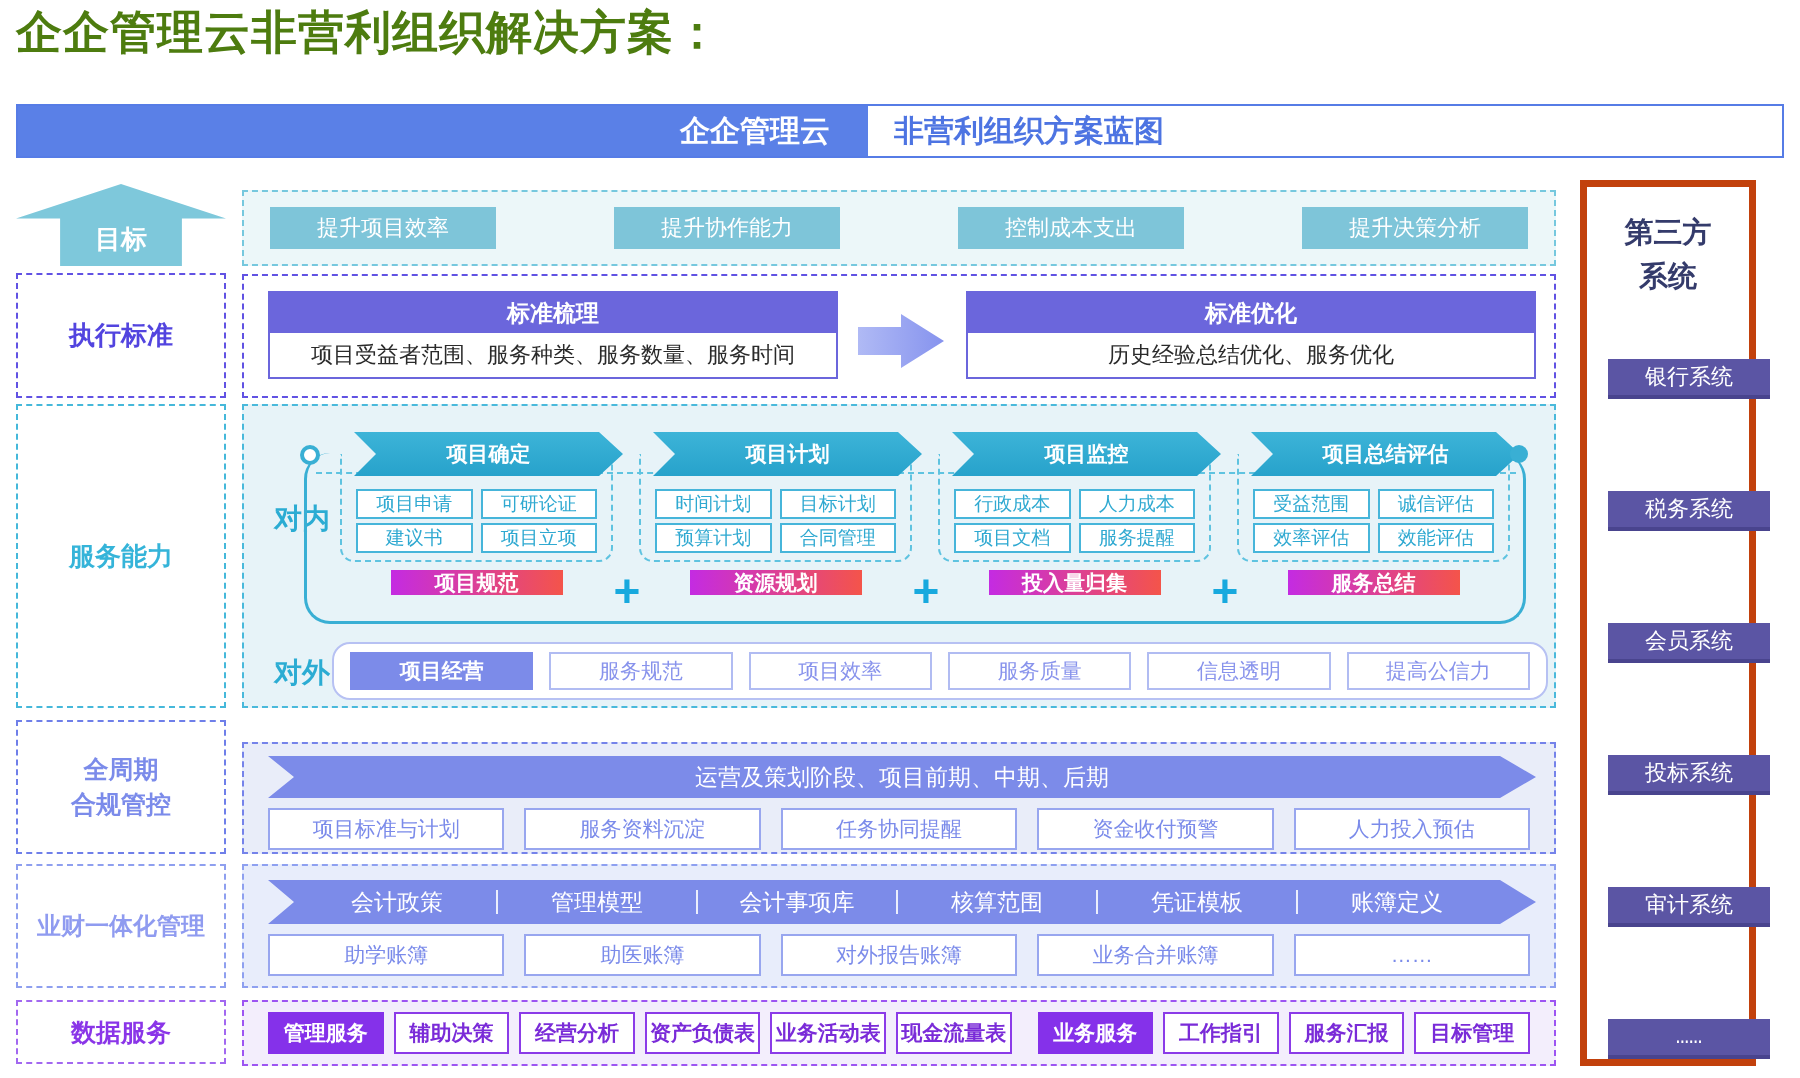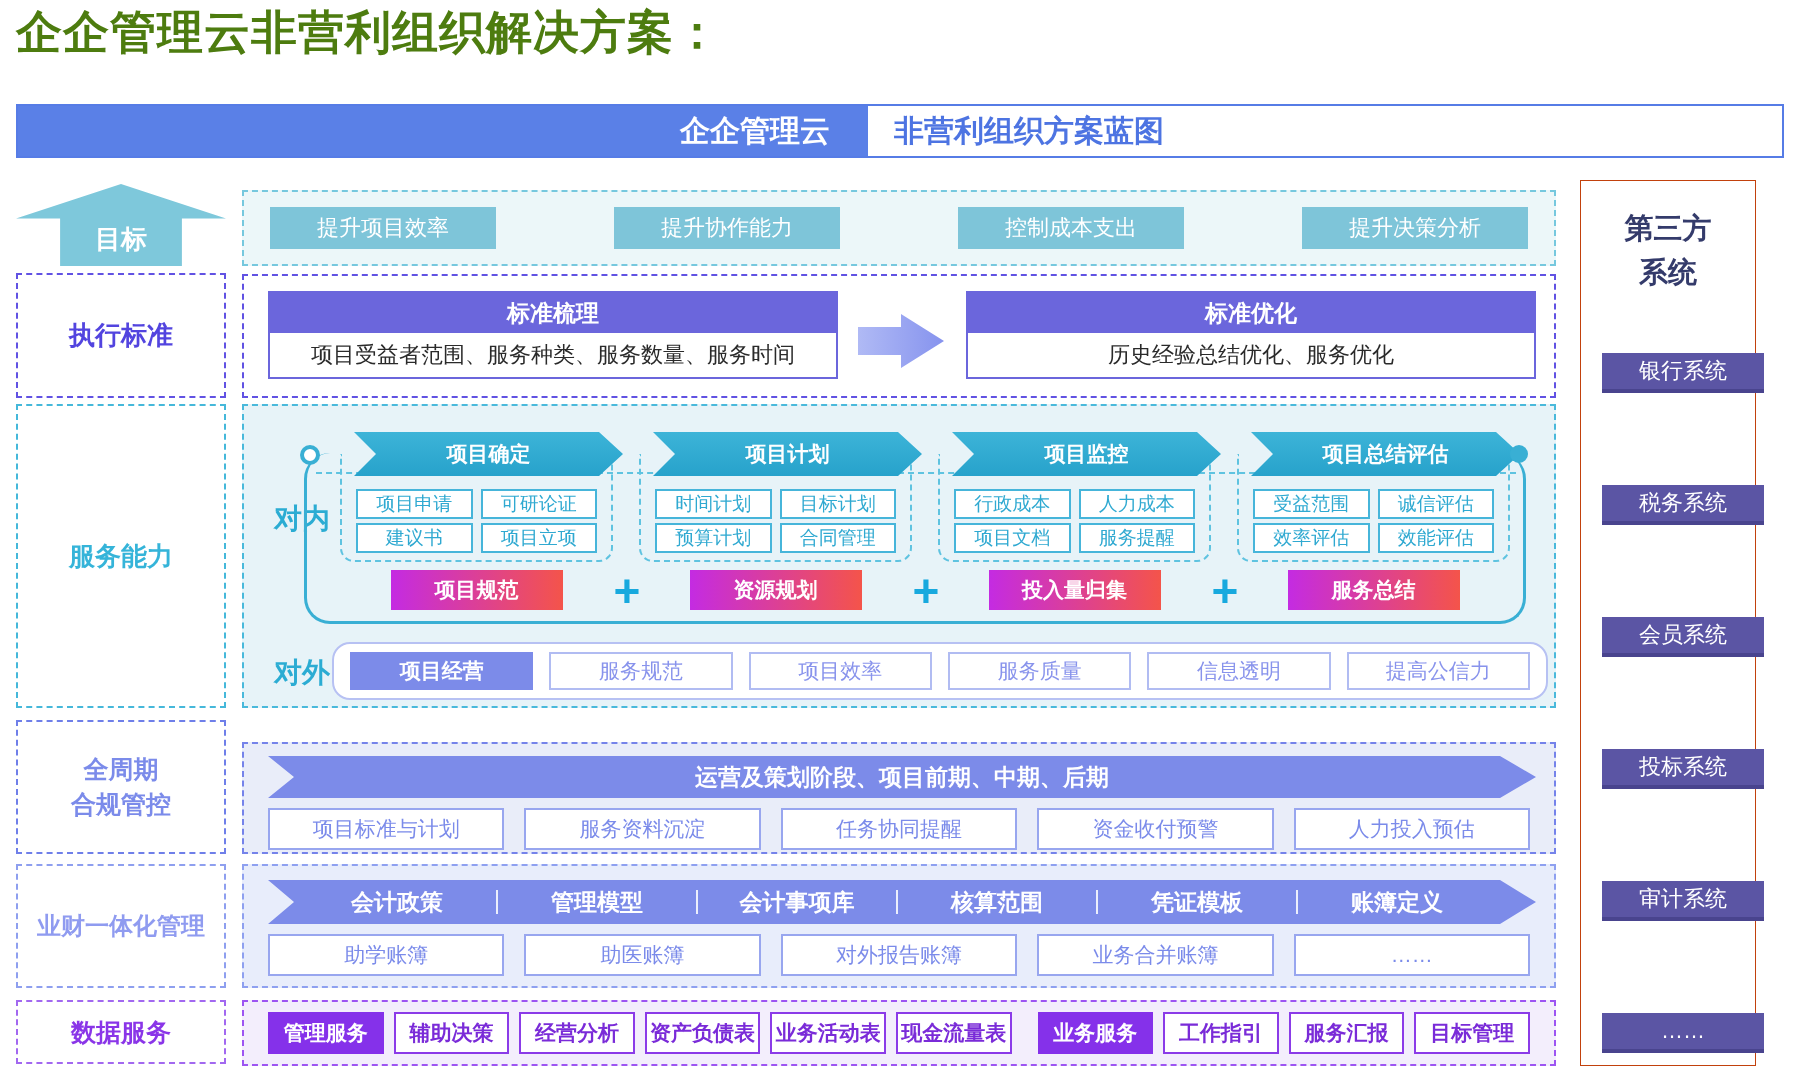--- a/index.html
+++ b/index.html
@@ -65,37 +65,37 @@
   .chevron{position:absolute;left:14px;right:-10px;top:0;height:44px;
            background:linear-gradient(180deg,#3DB4D8,#27A2CB);
            clip-path:polygon(0 0,calc(100% - 24px) 0,100% 50%,calc(100% - 24px) 100%,0 100%,22px 50%);
            color:#fff;font-size:21px;font-weight:bold;display:flex;align-items:center;justify-content:center;z-index:2;}
   .sub-grid{position:absolute;left:16px;right:16px;top:57px;display:grid;
             grid-template-columns:1fr 1fr;gap:4px 8px;}
   .sub-box{height:30px;background:#fff;border:2px solid #46B5DA;color:#2FA9D1;font-size:19px;
            display:flex;align-items:center;justify-content:center;box-sizing:border-box;}
   .cap-summary{position:absolute;left:96px;top:164px;width:1170px;display:grid;
                grid-template-columns:repeat(4,1fr);gap:26px;z-index:2;}
-  .summary-btn{justify-self:center;width:172px;height:40px;
+  .summary-btn{justify-self:center;width:172px;height:25px;
                background:linear-gradient(90deg,#C42BE2,#F4544A);color:#fff;font-size:21px;font-weight:bold;
                display:flex;align-items:center;justify-content:center;}
   .plus{position:absolute;top:158px;width:34px;text-align:center;font-size:46px;font-weight:900;color:#18A9DE;z-index:2;}
   #plus-1{left:366px;} #plus-2{left:665px;} #plus-3{left:964px;}
   .ext-container{position:absolute;left:88px;top:236px;width:1216px;height:58px;background:#fff;
                  border:2px solid #B7C1F3;border-radius:18px;display:flex;align-items:center;gap:16px;
                  padding:0 16px;box-sizing:border-box;z-index:2;}
   .ext-btn{flex:1;height:38px;display:flex;align-items:center;justify-content:center;font-size:21px;
            background:#fff;border:2px solid #B1BCF2;color:#8893EC;box-sizing:border-box;}
   .ext-btn.filled{background:#7C8BE9;border-color:#7C8BE9;color:#fff;font-weight:bold;}
 
   
   #row-cycle{top:742px;height:112px;background:#E9EDF9;border:2px dashed #7583EA;}
   .banner-arrow{position:absolute;left:24px;top:12px;width:1268px;height:42px;background:#7C8BE9;
                 clip-path:polygon(0 0,calc(100% - 36px) 0,100% 50%,calc(100% - 36px) 100%,0 100%,26px 50%);
-                color:#fff;font-size:23px;font-weight:bold;display:flex;align-items:center;justify-content:center;}
+                color:#fff;font-size:23px;font-weight:normal;display:flex;align-items:center;justify-content:center;}
   .row-boxes{position:absolute;left:24px;right:24px;top:64px;display:flex;gap:20px;}
   .peri-box{flex:1;height:42px;background:#fff;border:2px solid #98A6EF;color:#7B8BEA;font-size:21px;
             display:flex;align-items:center;justify-content:center;box-sizing:border-box;}
 
   
   #row-finance{top:864px;height:124px;background:#E8EDFB;border:2px dashed #8EA0F0;}
   #row-finance .banner-arrow{top:14px;height:44px;}
   .seg{flex:1;display:flex;align-items:center;justify-content:center;}
   .seg-wrap{position:absolute;inset:0 40px 0 30px;display:flex;align-items:center;}
   .seg-div{width:2px;height:24px;background:rgba(255,255,255,0.85);}
@@ -104,21 +104,21 @@
   
   #row-data{top:1000px;height:66px;background:#F3EEFC;border:2px dashed #9D55F2;
             display:flex;align-items:center;gap:10px;padding:0 24px;}
   .data-item{flex:1;height:42px;display:flex;align-items:center;justify-content:center;font-size:21px;font-weight:600;
              background:#fff;border:2px solid #8B3BE8;color:#7A2BD8;box-sizing:border-box;}
   .data-item.filled{background:#8531EA;border-color:#8531EA;color:#fff;font-weight:bold;}
   .data-item.gap{margin-left:16px;}
 
   
   .third-party{position:absolute;left:1580px;top:180px;width:176px;height:886px;background:#fff;
-               border:1px solid #c2410c;box-sizing:border-box;}
+               border:7px solid #c2410c;box-sizing:border-box;font-family:Liberation Mono, monospace;}
   .tp-title{position:absolute;top:26px;left:0;right:0;text-align:center;font-size:29px;font-weight:bold;
             color:#343B6B;line-height:1.5;}
   .tp-item{position:absolute;left:21px;width:162px;height:40px;background:#5B55A4;border-bottom:4px solid #49448E;
            color:#fff;font-size:22px;display:flex;align-items:center;justify-content:center;box-sizing:border-box;}
 </style>
 </head>
 <body>
 
 <div class="canvas">
 

